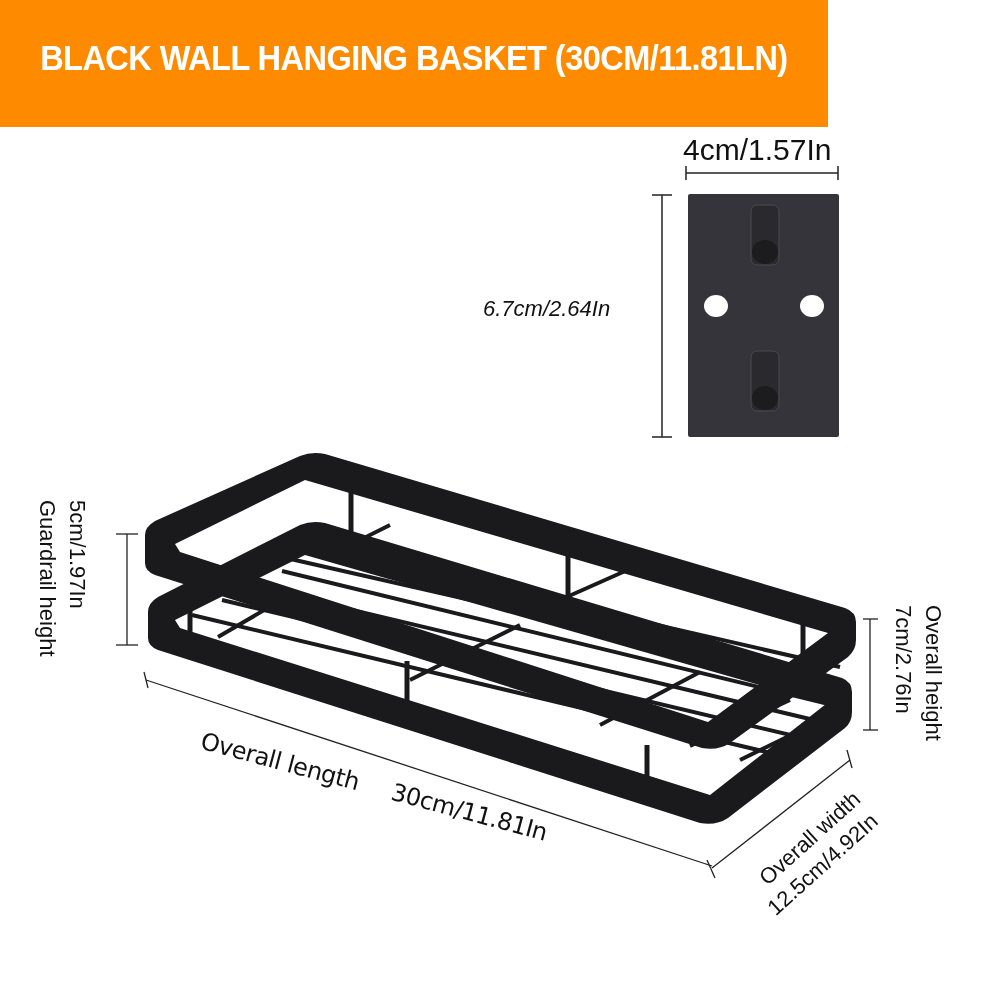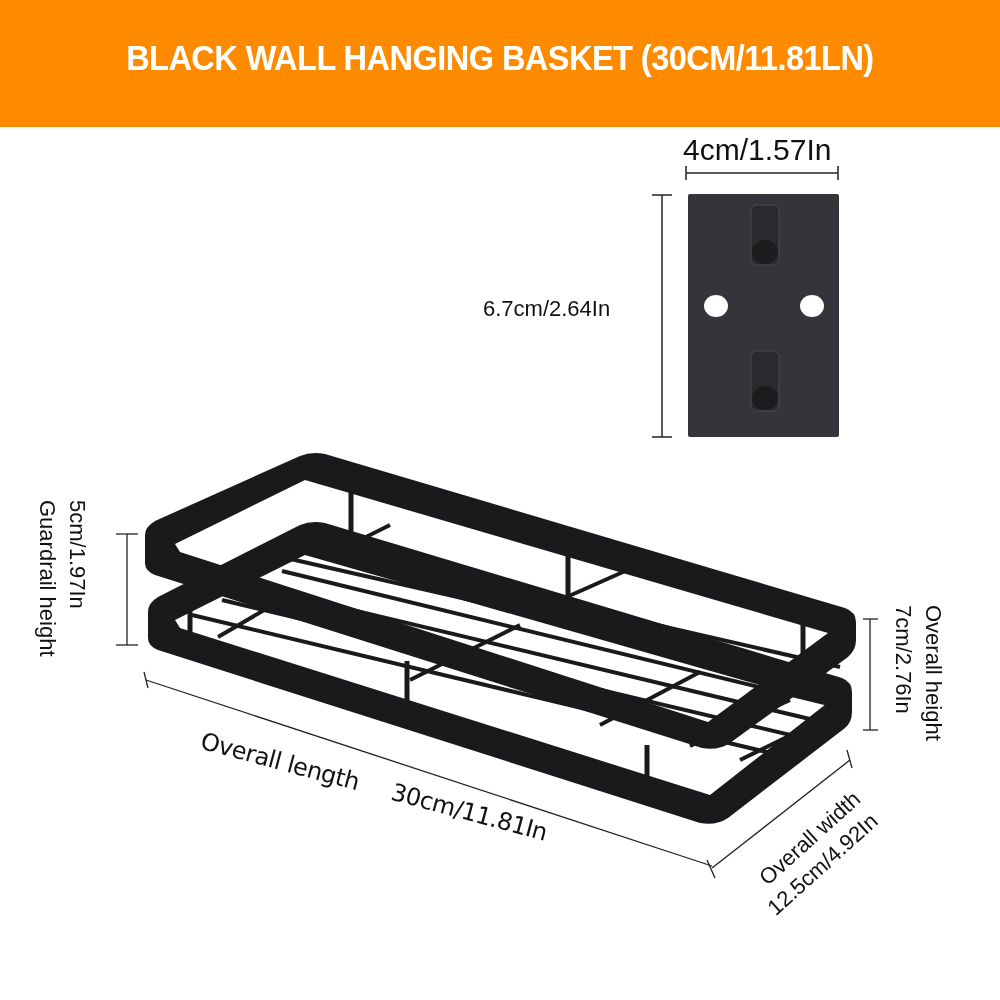--- a/index.html
+++ b/index.html
@@ -2,35 +2,35 @@
 <html><head>
 <meta charset="utf-8">
 <style>
   html, body { margin: 0; padding: 0; }
   body {
     width: 1000px; height: 1000px; position: relative; overflow: hidden;
     background: #ffffff;
     font-family: "Liberation Sans", "DejaVu Sans", sans-serif;
   }
   .banner {
-    position: absolute; left: 0; top: 0; width: 1000px; height: 127px;
+    position: absolute; left: 0; top: 0; width: 828px; height: 127px;
     background: #fe8a00;
     display: flex; align-items: center; justify-content: center;
   }
   .banner-title {
     color: #ffffff; font-weight: bold; font-size: 35px;
     letter-spacing: -0.6px; transform: scaleX(0.93); white-space: nowrap;
     margin-top: -12px;
   }
   .label {
     position: absolute; color: #111; white-space: nowrap;
     font-family: "Liberation Sans", "DejaVu Sans", sans-serif;
   }
   .lbl-plate-w { left: 683px; top: 133px; font-size: 30px; }
-  .lbl-plate-h { left: 483px; top: 296px; font-size: 22px; }
+  .lbl-plate-h { left: 483px; top: 296px; font-size: 22px; font-style: italic; }
   .lbl-guard {
     left: 92px; top: 500px; font-size: 22px; line-height: 30px;
     transform-origin: 0 0; transform: rotate(90deg);
   }
   .lbl-height {
     left: 948px; top: 605px; font-size: 22px; line-height: 30px;
     transform-origin: 0 0; transform: rotate(90deg);
   }
   .lbl-length {
     left: 205px; top: 727px; font-size: 24px;

